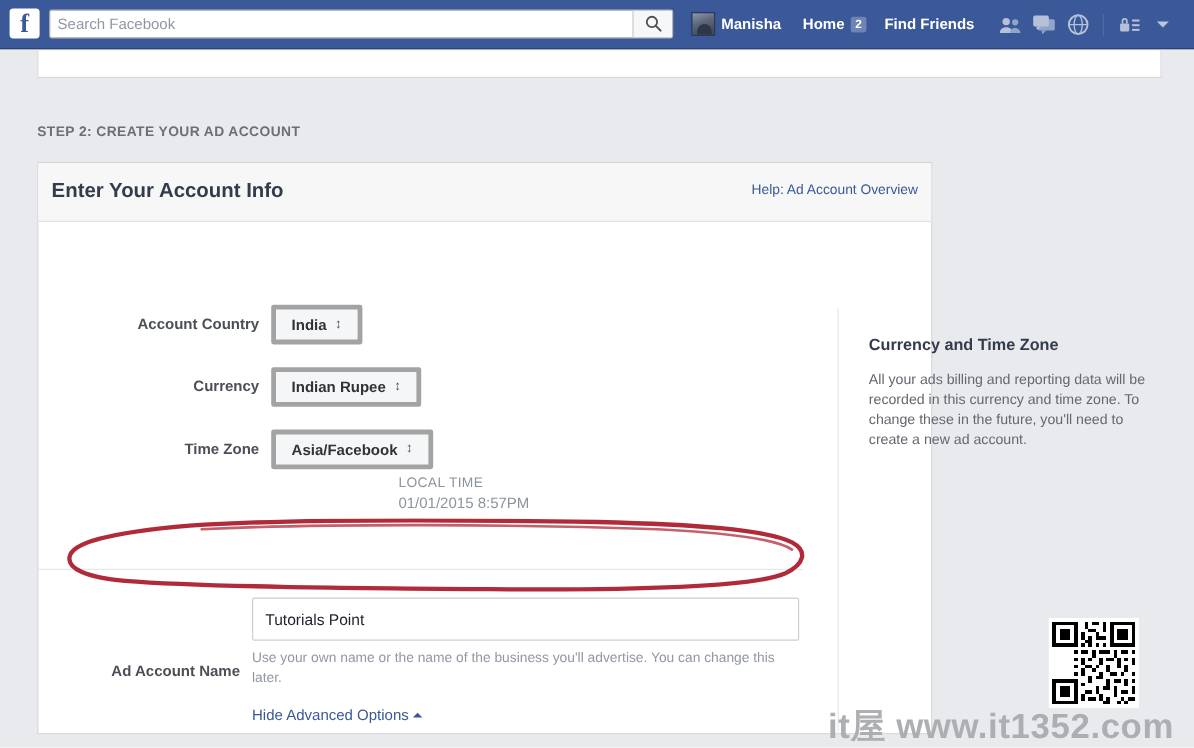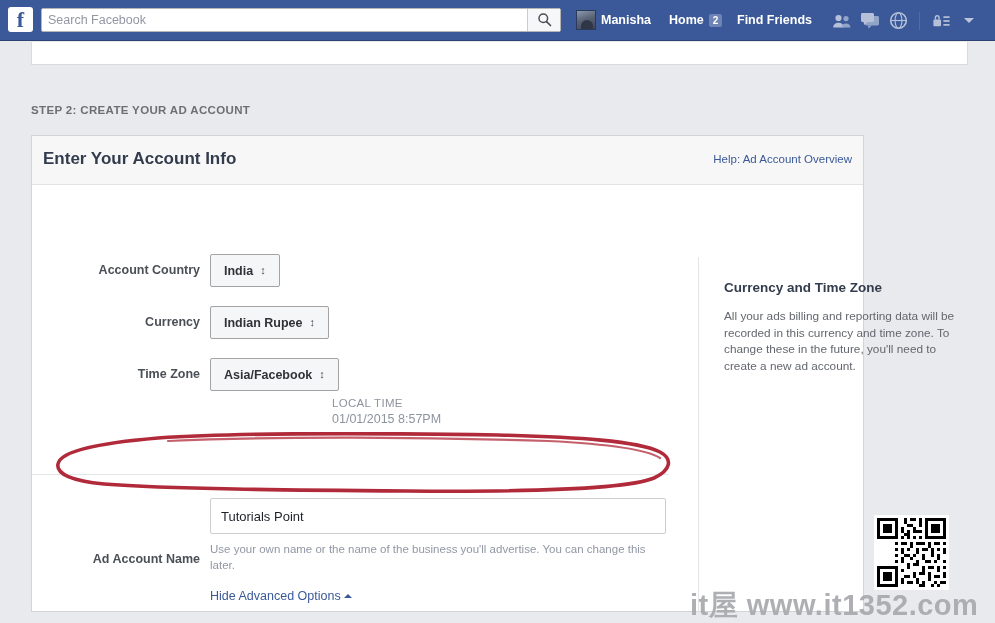--- a/index.html
+++ b/index.html
@@ -169,21 +169,21 @@
     font-weight: bold;
     letter-spacing: 0.35px;
     color: #6d6f73;
     text-transform: uppercase;
   }
 
   
   #account-card {
     position: absolute;
     left: 31px; top: 135px;
-    width: 833px; height: 477px;
+    width: 746px; height: 477px;
     background: #ffffff;
     border: 1px solid #d3d4d6;
     box-sizing: border-box;
   }
   .card-header {
     position: relative;
     height: 48px;
     background: #f7f7f8;
     border-bottom: 1px solid #e2e3e5;
   }
@@ -211,21 +211,21 @@
   .col-divider {
     position: absolute;
     left: 666px; top: 72px;
     width: 1px; height: 355px;
     background: #e4e5e7;
   }
 
   
   .form-row {
     position: absolute;
-    left: 0;
+    left: 16px;
     width: 630px;
     height: 36px;
   }
   #row-country  { top: 69px; }
   #row-currency { top: 121px; }
   #row-timezone { top: 173px; }
 
   .form-label {
     position: absolute;
     left: 0; top: 9px;
@@ -234,21 +234,21 @@
     font-size: 12.5px;
     font-weight: bold;
     color: #4b4f56;
   }
   .select-box {
     position: absolute;
     left: 178px; top: 0;
     min-width: 44px;
     height: 33px;
     background: #f5f6f7;
-    border: 1px solid #a3a3a3;
+    border: 4px solid #a3a3a3;
     border-radius: 2px;
     box-sizing: border-box;
     display: inline-flex;
     align-items: center;
     padding: 0 13px;
     font-size: 12.5px;
     font-weight: bold;
     color: #2f3337;
     cursor: pointer;
   }

